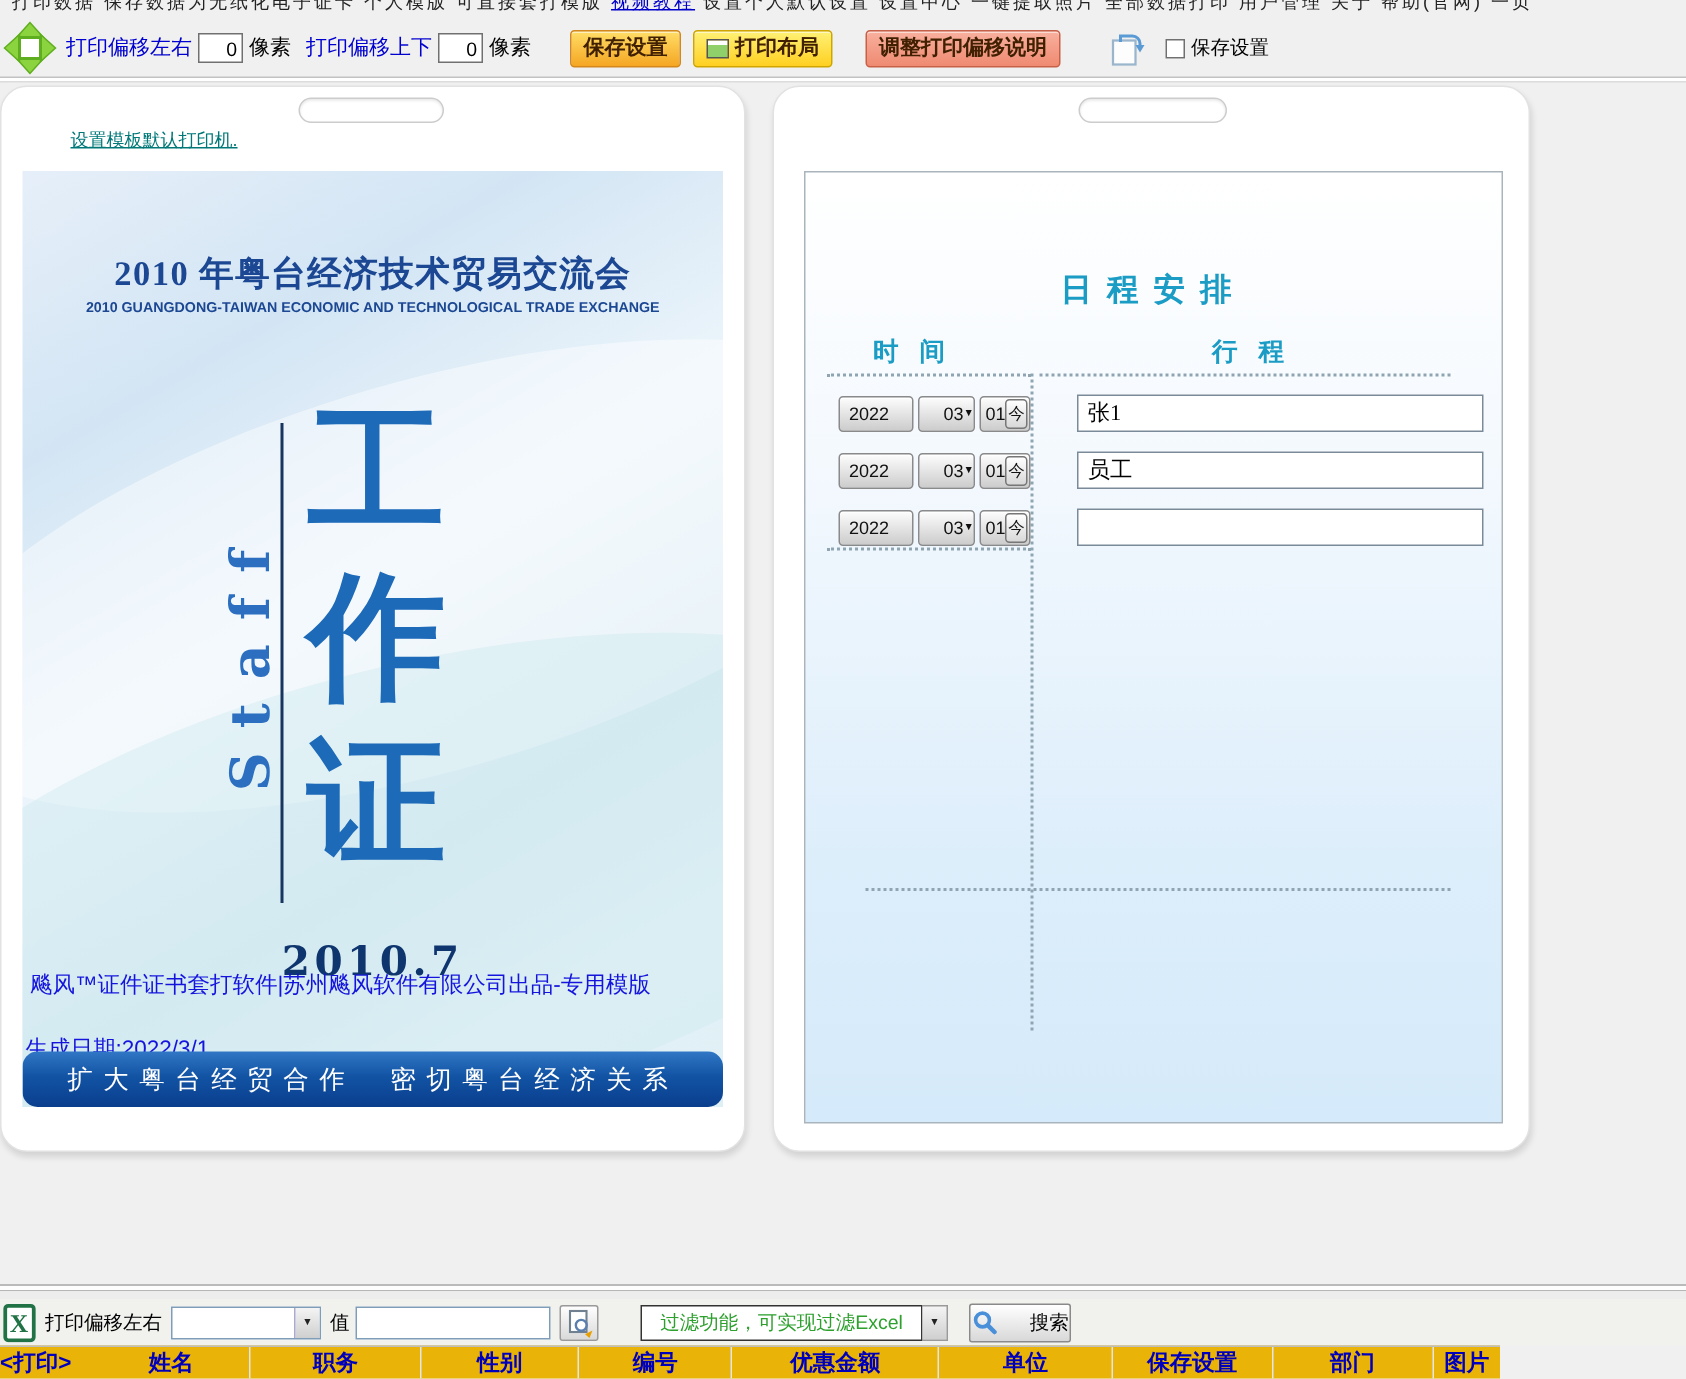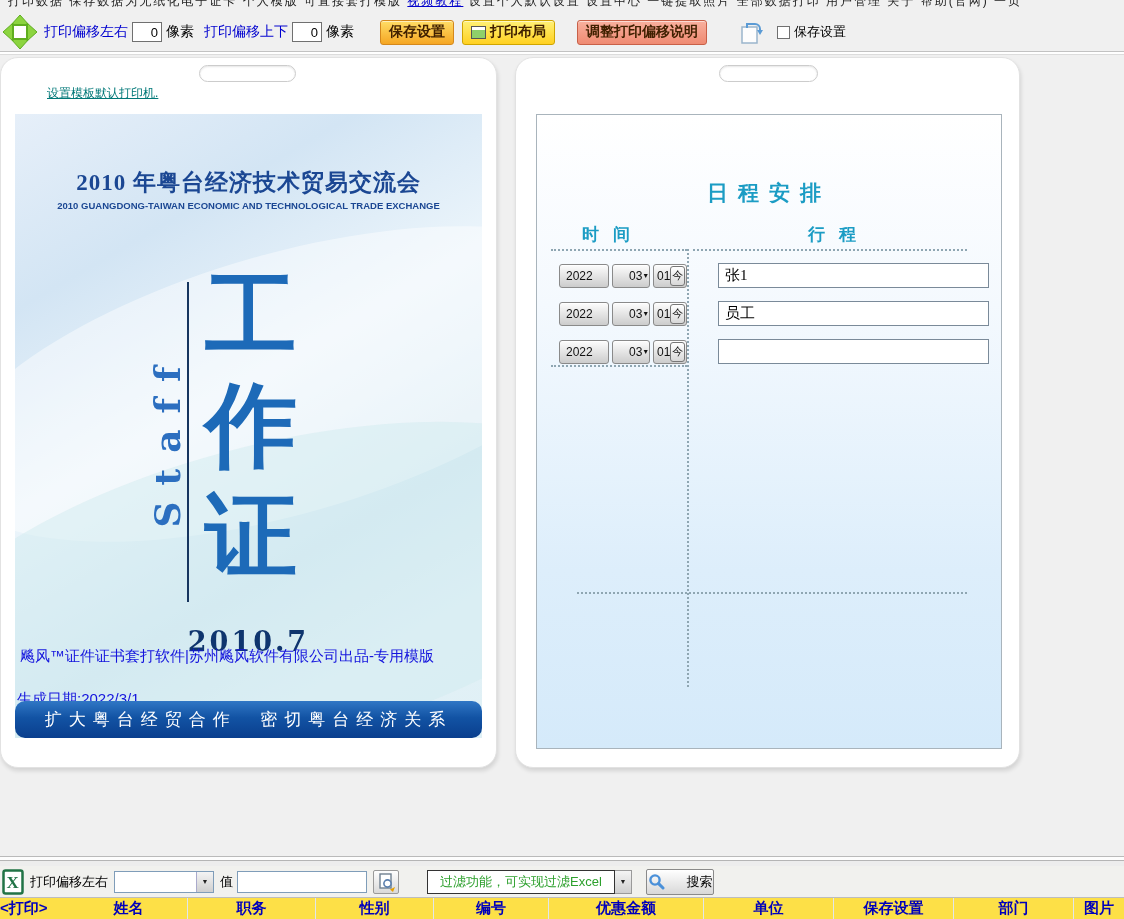--- a/index.html
+++ b/index.html
@@ -145,22 +145,22 @@
     background:#fff; display:flex; align-items:center; justify-content:center;
     font-size:13px; color:#2da02d; }
   #filter-arrow { width:17px; height:24px; border:1px solid #9a9a9a; border-left:none;
     background:linear-gradient(180deg,#f4f4f4,#cfcfcf); font-size:7px; color:#222;
     display:flex; align-items:center; justify-content:center; }
   #search-btn { width:68px; height:26px; margin-left:14px; border:1px solid #8a8a8a;
     border-radius:2px; background:linear-gradient(180deg,#ffffff,#d8d8d8);
     display:flex; align-items:center; justify-content:center; gap:22px;
     font-size:13px; color:#000; }
 
-  #table-header { position:absolute; top:897px; left:0; width:1124px; height:22px;
-    background:#fde047; border-top:1px solid #bdbdbd; display:flex;
+  #table-header { position:absolute; top:897px; left:0; width:1000px; height:22px;
+    background:#eab308; border-top:1px solid #bdbdbd; display:flex;
     align-items:center; font-size:15px; font-weight:bold; color:#0000bb; }
   #table-header .cell { text-align:center; border-right:1px solid #e2e6ea;
     height:100%; display:flex; align-items:center; justify-content:center; }
   #table-header .cell:first-child { justify-content:flex-start; border-right:none; }
   #table-header .cell:last-child { border-right:none; }
 </style>
 </head>
 <body>
 
 <div id="menu-strip">

